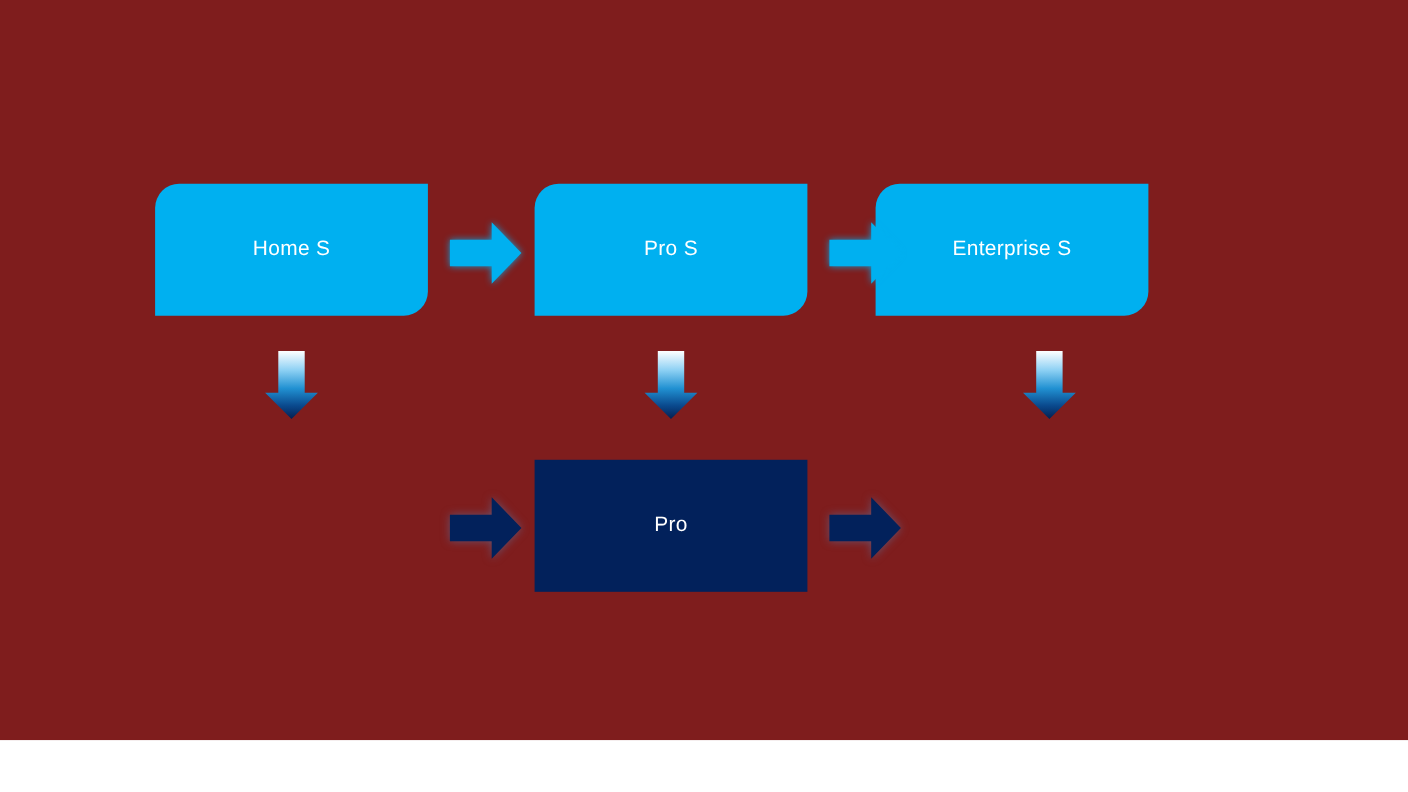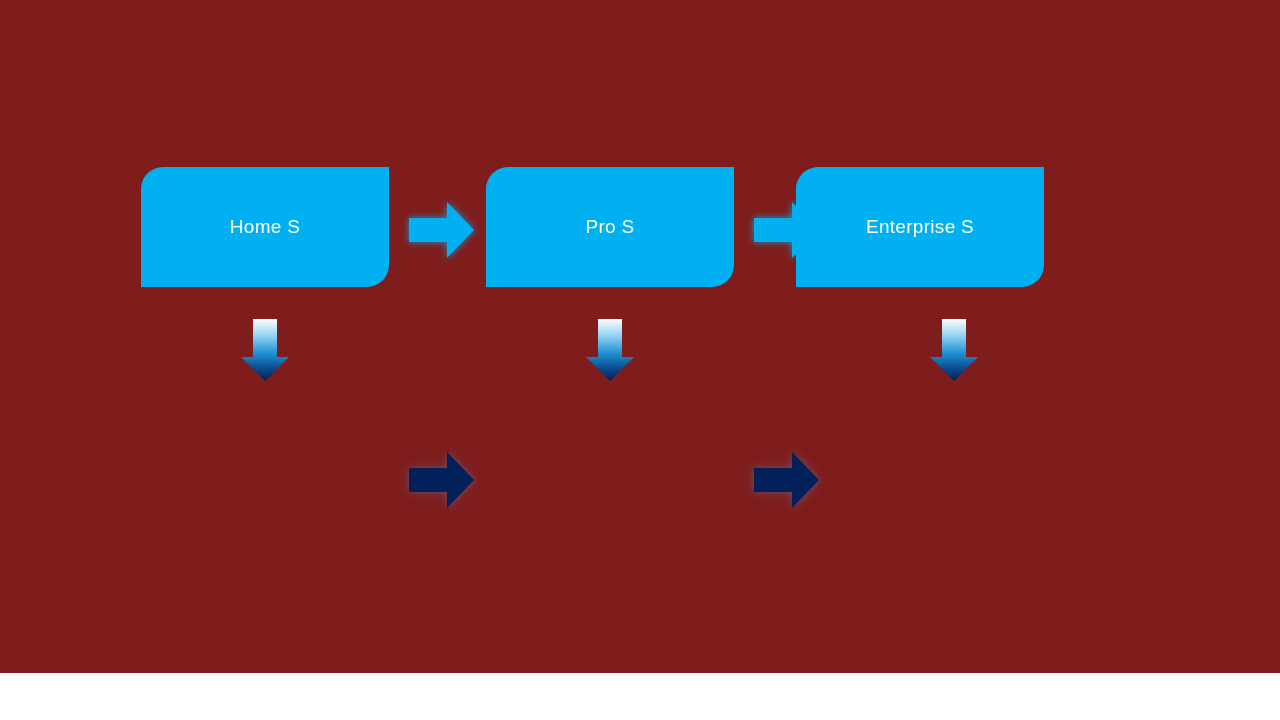--- a/index.html
+++ b/index.html
@@ -77,20 +77,23 @@
   <div class="box top-row col-1">
     <span>Home S</span>
   </div>
   <div class="box top-row col-2">
     <span>Pro S</span>
   </div>
   <div class="box top-row col-3">
     <span>Enterprise S</span>
   </div>
 
+  <div class="box bottom-row col-2">
+    <span>Pro</span>
+  </div>
 
   <svg class="arrow glow-cyan" style="left:409px; top:201px;" width="66" height="58" viewBox="0 0 66 58">
     <polygon points="0,17 38,17 38,1 65,29 38,57 38,41 0,41" fill="#00b0f0"></polygon>
   </svg>
   <svg class="arrow glow-cyan" style="left:754px; top:201px;" width="66" height="58" viewBox="0 0 66 58">
     <polygon points="0,17 38,17 38,1 65,29 38,57 38,41 0,41" fill="#00b0f0"></polygon>
   </svg>
 
   <svg class="arrow glow-navy" style="left:409px; top:451px;" width="66" height="58" viewBox="0 0 66 58">
     <polygon points="0,17 38,17 38,1 65,29 38,57 38,41 0,41" fill="#02215b"></polygon>

